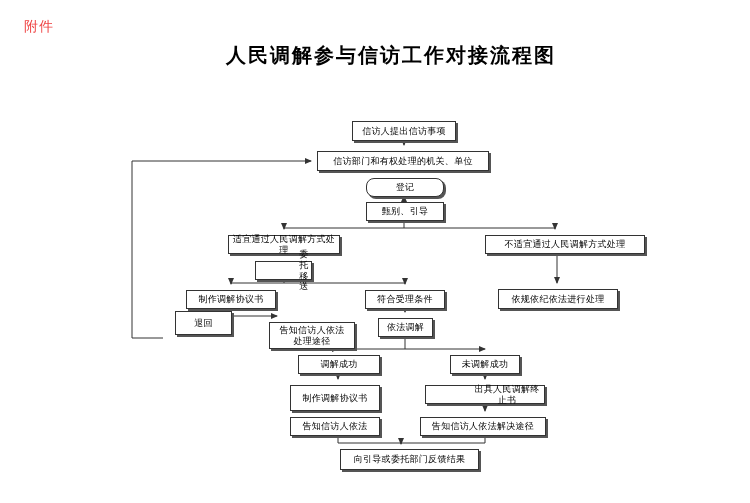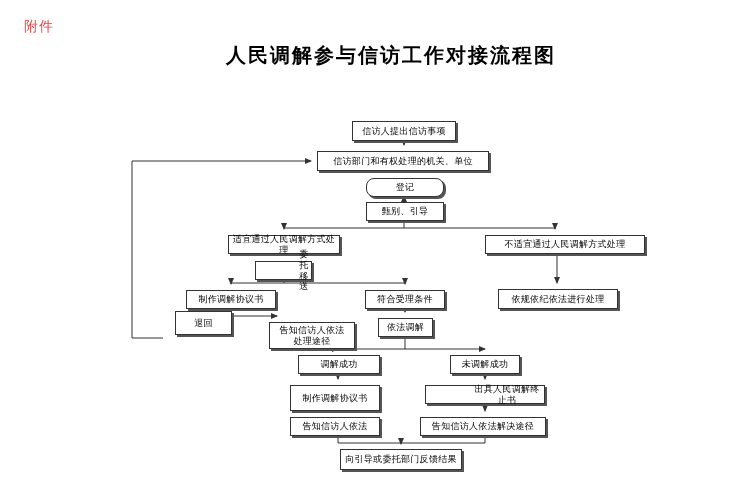--- a/index.html
+++ b/index.html
@@ -172,16 +172,16 @@
     </div>
     <div class="nodebox" style="left: 425px; top: 385px; width: 120px; height: 19px; padding-left: 47px;">
       <span>出具人民调解终止书</span>
     </div>
     <div class="nodebox" style="left: 290px; top: 417px; width: 90px; height: 19px;">
       <span>告知信访人依法</span>
     </div>
     <div class="nodebox" style="left: 420px; top: 417px; width: 126px; height: 19px;">
       <span>告知信访人依法解决途径</span>
     </div>
-    <div class="nodebox" style="left: 340px; top: 449px; width: 122px; height: 21px;">
+    <div class="nodebox" style="left: 340px; top: 449px; width: 139px; height: 21px;">
       <span>向引导或委托部门反馈结果</span>
     </div>
   </div>
 
 </body></html>

